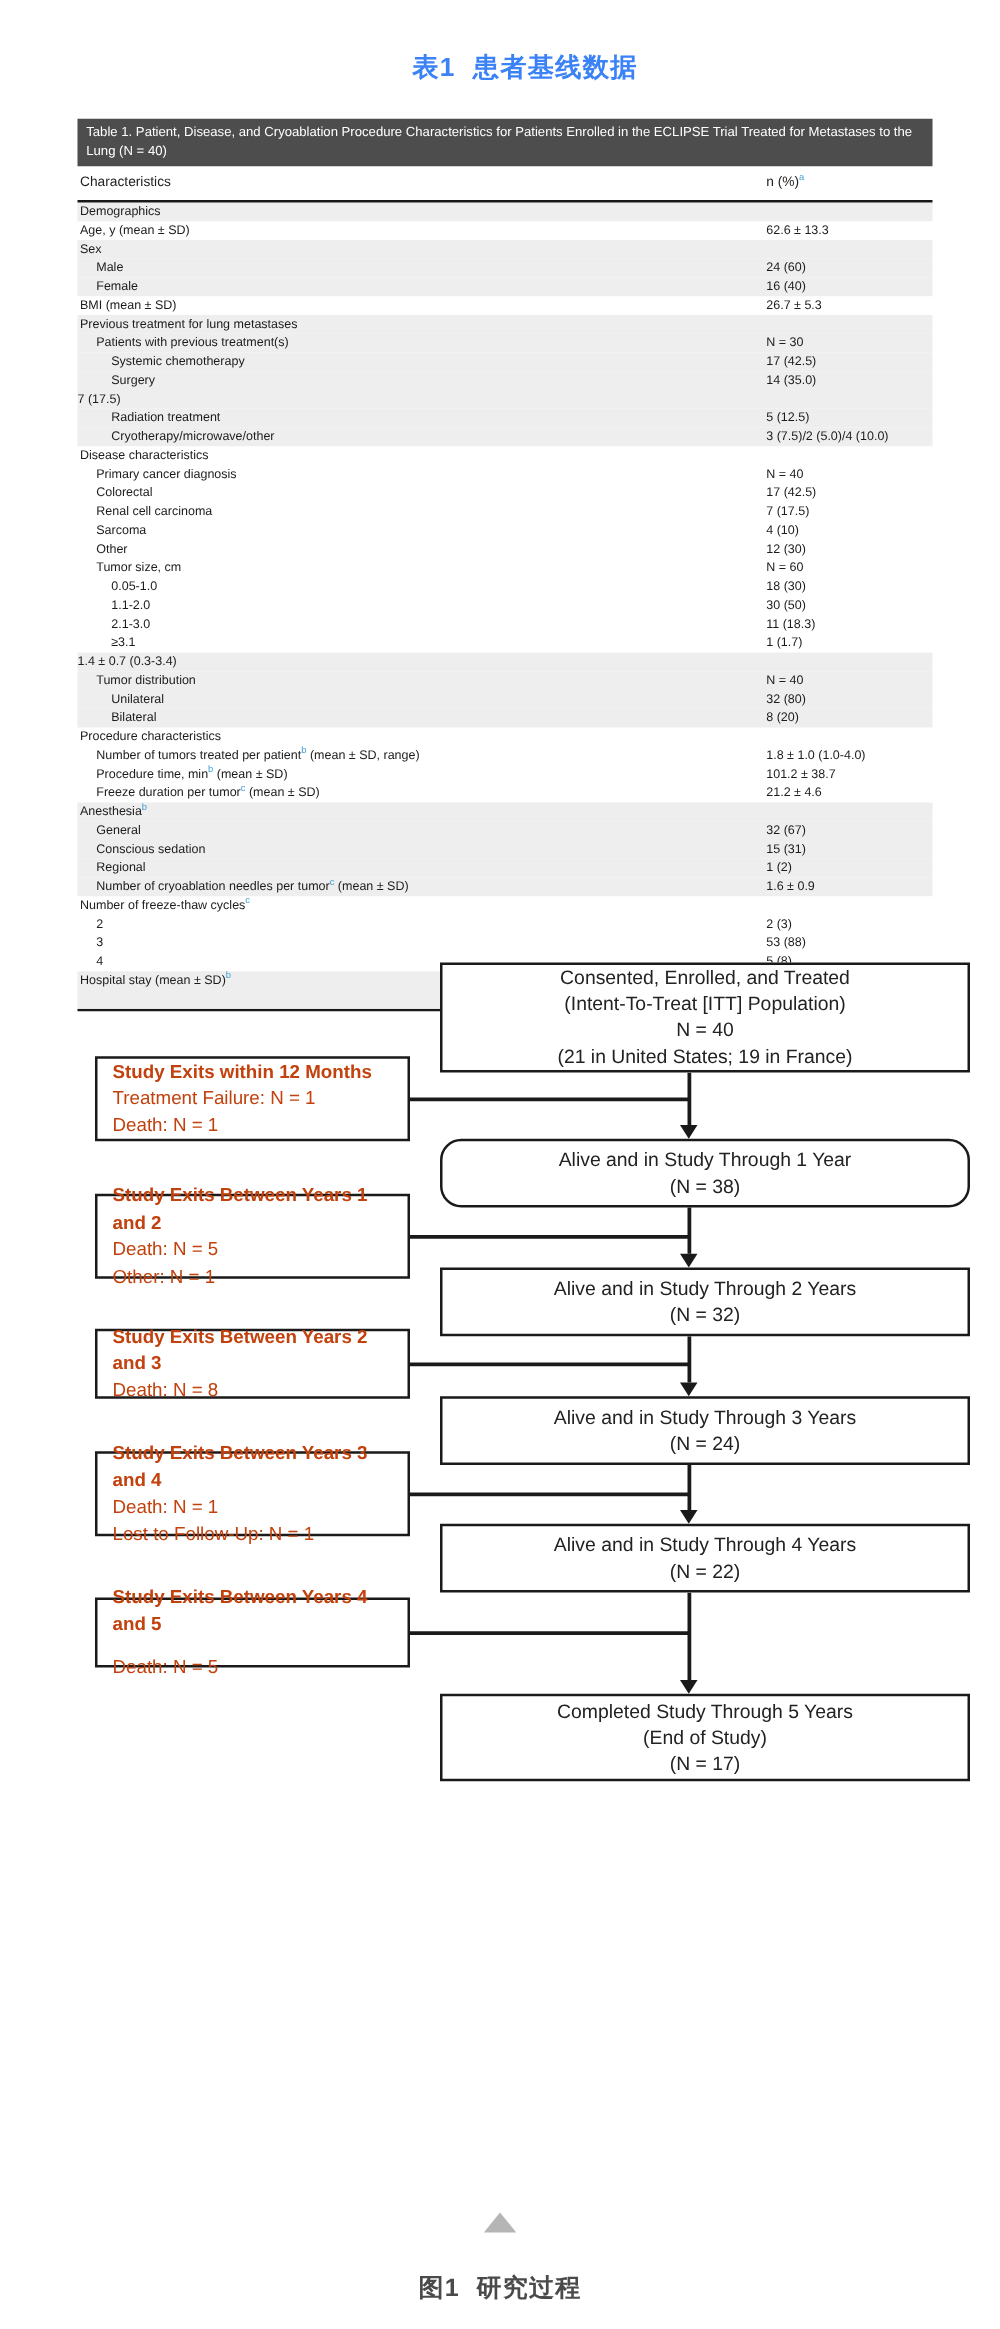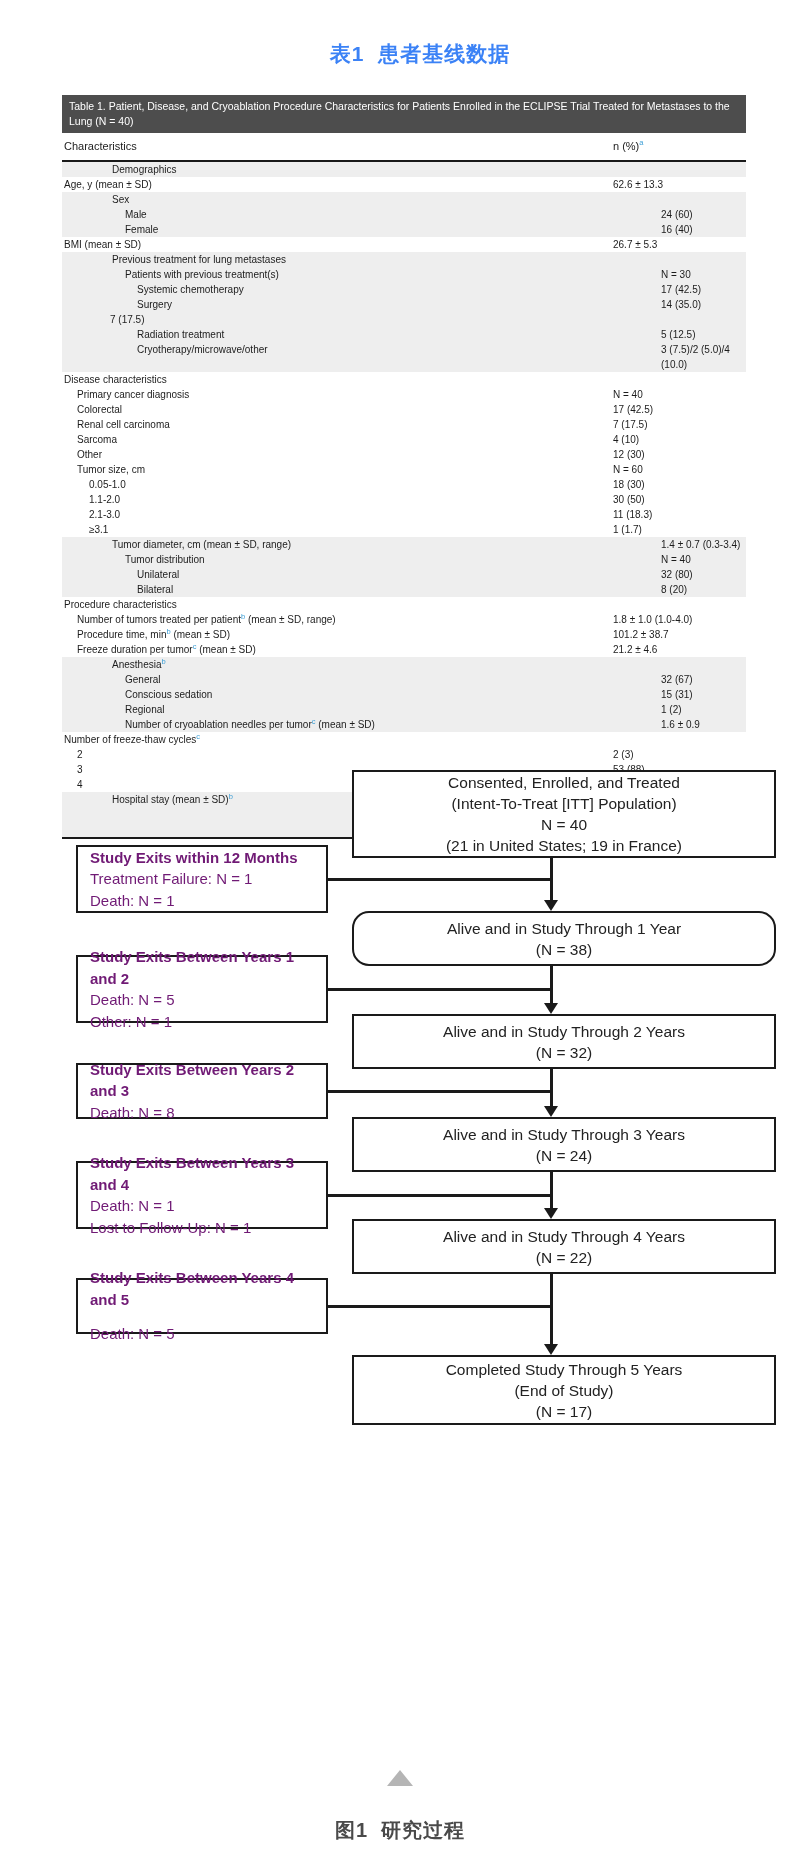--- a/index.html
+++ b/index.html
@@ -17,33 +17,33 @@
            border-bottom:16px solid #b5b5b5;cursor:pointer;}
 
   
   .table-wrap{position:absolute;left:62px;top:95px;width:684px;border-bottom:2.5px solid #191919;}
   .thead-bar{background:#4d4d4d;color:#ffffff;font-size:10.5px;line-height:1.45;padding:4px 7px;}
   .thead-bar b{font-weight:normal;}
   .cols-row{position:relative;height:27px;border-bottom:2px solid #191919;font-size:11px;color:#222;}
   .cols-row .c1{position:absolute;left:2px;top:7px;}
   .cols-row .c2{position:absolute;left:551px;top:7px;}
   .trow{display:flex;font-size:10px;line-height:15px;min-height:15px;}
-  .trow.shaded{background:#eeeeee;padding-left:48px;}
+  .trow.shaded{background:#eeeeee;}
   .tlabel{flex:0 0 551px;box-sizing:border-box;padding-left:2px;}
   .ind1 .tlabel{padding-left:15px;}
   .ind2 .tlabel{padding-left:27px;}
   .tvalue{flex:1 1 auto;}
   sup.tsup{color:#3d9fd6;font-size:7.5px;line-height:0;}
 
   
   .flowchart{position:absolute;left:0;top:770px;width:800px;height:660px;}
   .fcbox{position:absolute;box-sizing:border-box;border:2.5px solid #1a1a1a;background:#fff;
          display:flex;flex-direction:column;justify-content:center;margin-left:12px;}
   .rb{left:340px;width:424px;text-align:center;font-size:15.5px;line-height:21px;color:#222;}
-  .lb{left:64px;width:252px;font-size:15px;line-height:21.5px;padding:4px 12px;color:#701a75;}
+  .lb{left:64px;width:252px;font-size:15px;line-height:21.5px;padding:4px 12px;color:#c2410c;}
   .lb .t{font-weight:bold;}
   .fc-r0{top:0;height:88px;}
   .fc-r1{top:141px;height:55px;border-radius:17px;}
   .fc-r2{top:244px;height:55px;}
   .fc-r3{top:347px;height:55px;}
   .fc-r4{top:449px;height:55px;}
   .fc-r5{top:585px;height:70px;}
   .fc-l0{top:75px;height:68px;}
   .fc-l1{top:185px;height:68px;}
   .fc-l2{top:293px;height:56px;}
@@ -210,21 +210,20 @@
           <div>11 (18.3)</div>
         </div>
       </div>
       <div class="trow ind2">
         <div class="tlabel"><span>≥3.1</span></div>
         <div class="tvalue">
           <div>1 (1.7)</div>
         </div>
       </div>
       <div class="trow ind0 shaded">
-        <div class="tlabel"><span>Tumor diameter, cm (mean ± SD, range)</span></div>
         <div class="tvalue">
           <div>1.4 ± 0.7 (0.3-3.4)</div>
         </div>
       </div>
       <div class="trow ind1 shaded">
         <div class="tlabel"><span>Tumor distribution</span></div>
         <div class="tvalue">
           <div>N = 40</div>
         </div>
       </div>

